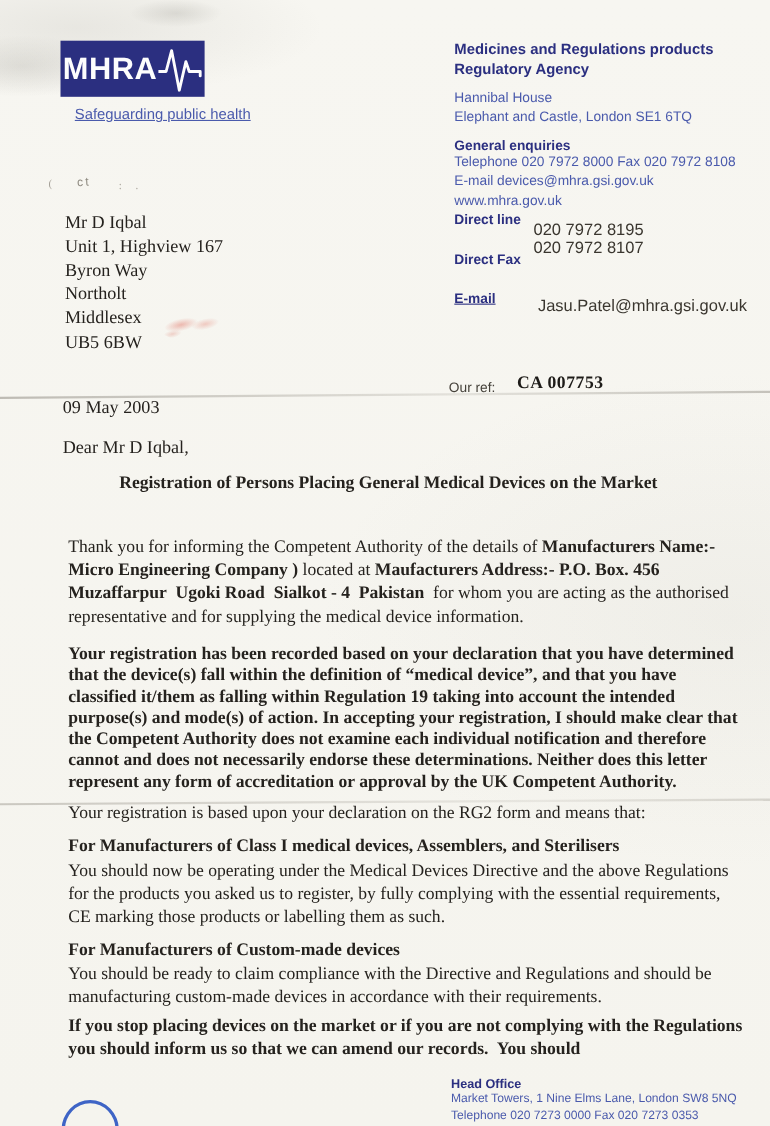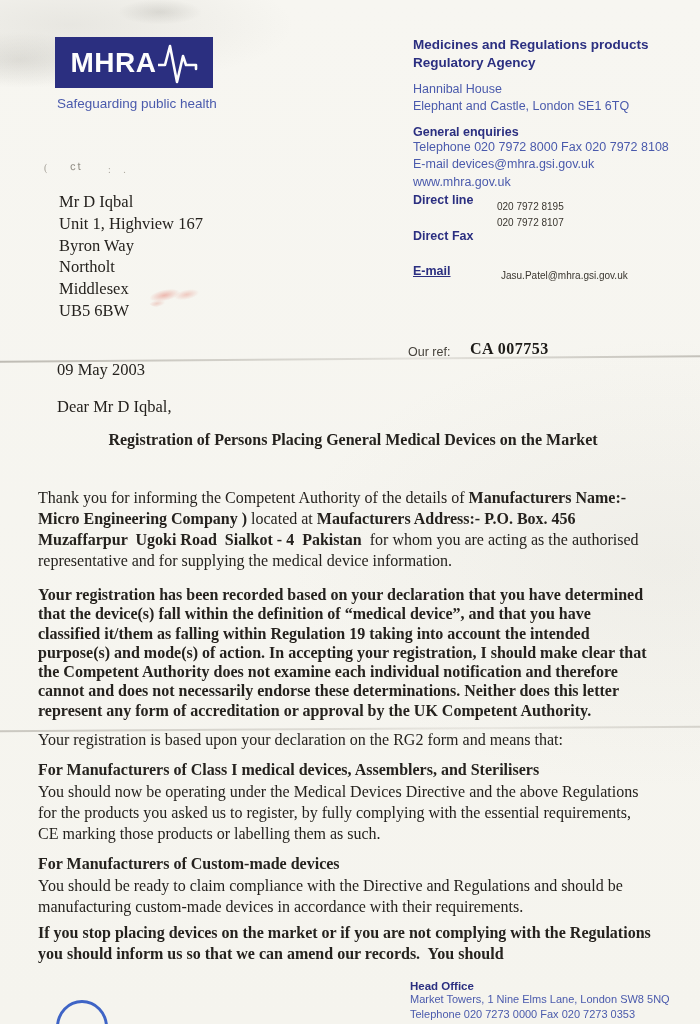--- a/index.html
+++ b/index.html
@@ -27,56 +27,56 @@
       radial-gradient(ellipse 12px 5px at 15% 70%, rgba(220,120,105,0.30), transparent 70%);
     transform:rotate(-12deg); border-radius:50%;}
   .pen-arc{position:absolute; left:56px; top:1000px; width:46px; height:48px;
     border:3px solid #3e64c6; border-radius:50%;}
   .pencil-note{position:absolute; left:70px; top:160px; font-family:"Liberation Sans",sans-serif;
     font-size:11px; color:#8e8a80; letter-spacing:2px; transform:rotate(-3deg);}
   .pencil-speck1{position:absolute; left:44px; top:162px; font-size:10px; color:#a5a198;}
   .pencil-speck2{position:absolute; left:108px; top:164px; font-size:10px; color:#aaa69d; letter-spacing:5px;}
 
   
-  .logo-box{position:absolute; left:55px; top:37px; width:158px; height:51px; background:#2b2f80;
+  .logo-box{position:absolute; left:55px; top:37px; width:131px; height:51px; background:#2b2f80;
     display:flex; align-items:center; justify-content:center;}
   .logo-text{color:#fdfdfd; font-family:"Liberation Sans",sans-serif; font-weight:bold;
     font-size:28px; letter-spacing:0.5px; margin-left:2px;}
   .logo-pulse{margin-left:1px; margin-right:2px;}
-  .tagline{position:absolute; left:57px; top:96px; font-family:"Liberation Sans",sans-serif;
-    font-size:13.5px; color:#4a5aac;}
+  .tagline{position:absolute; left:68px; top:96px; font-family:"Liberation Sans",sans-serif;
+    font-size:13.5px; color:#4a5aac;text-decoration:underline;}
 
   .agency-block{position:absolute; left:413px; top:36px; width:282px; font-family:"Liberation Sans",sans-serif;}
   .agency-name{font-weight:bold; color:#2b2f80; font-size:13.5px; line-height:1.32;}
   .agency-addr{margin-top:9px; color:#4a5aac; font-size:12.5px; line-height:1.38;}
   .enq-label{margin-top:10px; font-weight:bold; color:#2b2f80; font-size:12.5px;}
   .enq-lines{color:#4a5aac; font-size:12.5px; line-height:1.38;}
 
   .hdr-label{position:absolute; font-family:"Liberation Sans",sans-serif; font-weight:bold;
     color:#2b2f80; font-size:12.5px;}
-  .hdr-value{position:absolute; font-family:"Liberation Sans",sans-serif; color:#3a362f; font-size:10px;margin-left:12px;}
+  .hdr-value{position:absolute; font-family:"Liberation Sans",sans-serif; color:#3a362f; font-size:15px;}
   .lbl-direct-line{left:413px; top:193px;} .val-direct-line{left:485px; top:201px;}
   .lbl-direct-fax{left:413px; top:229px;}  .val-direct-fax{left:485px; top:217px;}
   .lbl-email{left:413px; top:264px;text-decoration:underline;}       .val-email{left:489px; top:270px;}
 
   .our-ref-label{position:absolute; left:408px; top:345px; font-family:"Liberation Sans",sans-serif;
     font-size:12.5px; color:#46423b;}
   .our-ref-value{position:absolute; left:470px; top:340px; font-weight:bold; font-size:16px;
     letter-spacing:0.5px; color:#1d1b18;}
 
   
   .recipient{position:absolute; left:59px; top:191px; font-size:16.5px; line-height:21.8px;}
   .date-line{position:absolute; left:57px; top:360px; font-size:16.5px;}
   .salutation{position:absolute; left:57px; top:397px; font-size:16.5px;}
 
   
   .title-block{position:absolute; left:46px; top:430px; width:614px; text-align:center;
     font-weight:bold; line-height:1.3;}
   .title-1{font-size:16.5px;} .title-2{font-size:16px;}
-  .body-block{position:absolute; left:38px; top:487px; width:615px; font-size:16px; line-height:21px;}
+  .body-block{position:absolute; left:62px; top:487px; width:615px; font-size:16px; line-height:21px;}
   .body-block p{margin:0;}
   .p-mixed{white-space:pre-wrap;}
   .p-bold-block{margin-top:14px !important; font-weight:bold; line-height:19.3px;}
   .p-plain{margin-top:9px !important;}
   .sub-heading{margin-top:9px !important; font-weight:bold;}
   .p-after-heading{margin-top:1px !important;}
   .p-bold-final{margin-top:6px !important; font-weight:bold; white-space:pre-wrap; line-height:20.5px;}
   .b{font-weight:bold;}
 
   

